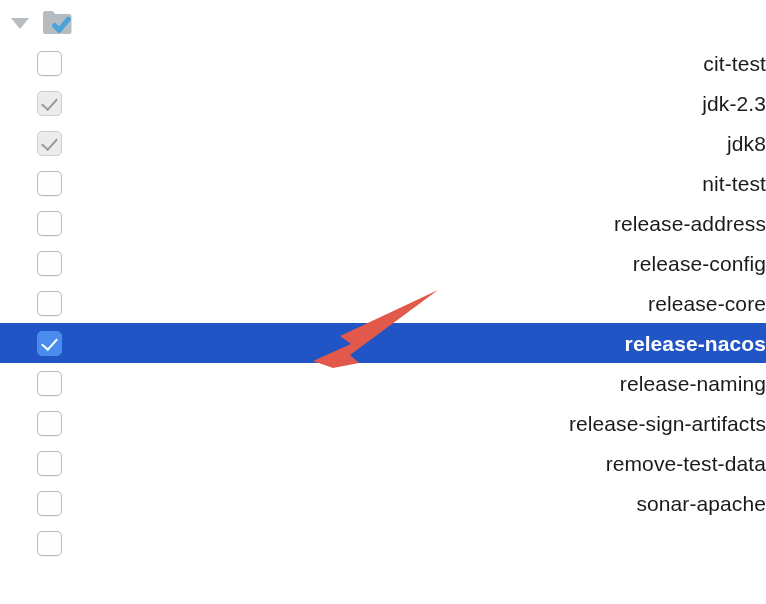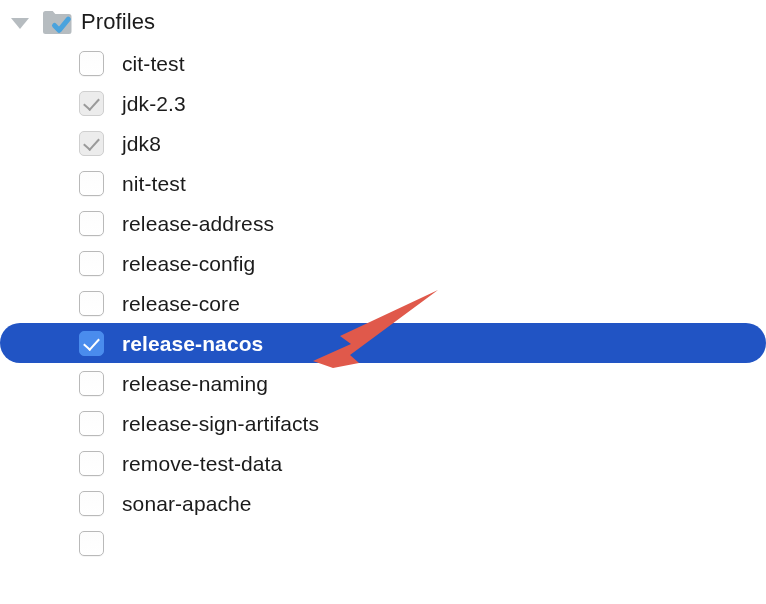--- a/index.html
+++ b/index.html
@@ -79,27 +79,27 @@
     width: 766px;
   }
 
   .tree-row {
     position: relative;
     height: 40px;
     width: 766px;
     display: flex;
     align-items: center;
     box-sizing: border-box;
-    padding-left: 79px;
+    padding-left: 37px;
     cursor: default;
+    justify-content: space-between;
   }
 
   .tree-row.selected {
     background: #2154c4;
-    border-radius: 20px;
   }
 
   
   .cb {
     width: 25px;
     height: 25px;
     flex: 0 0 auto;
     border-radius: 5px;
     box-sizing: border-box;
     position: relative;
@@ -173,21 +173,20 @@
 <div id="tree">
 
   <div class="tree-root">
     <span class="disclosure"></span>
     <span class="folder-icon">
       <svg width="31" height="26" viewBox="0 0 31 26" xmlns="http://www.w3.org/2000/svg">
         <path d="M1 4.5 a2.5 2.5 0 0 1 2.5-2.5 h7.2 l2.6 3.1 h13.7 a2.5 2.5 0 0 1 2.5 2.5 v14.9 a2.5 2.5 0 0 1 -2.5 2.5 h-23.5 a2.5 2.5 0 0 1 -2.5 -2.5 z" fill="#b6bcc0"></path>
         <path d="M12.5 16.5 l4.6 4.8 l9.2 -11.2" fill="none" stroke="#4aa3dd" stroke-width="5" stroke-linecap="round" stroke-linejoin="round"></path>
       </svg>
     </span>
-    <span class="root-label">Profiles</span>
   </div>
 
   <div class="rows">
 
     <div class="tree-row">
       <span class="cb unchecked"></span>
       <span class="row-label">cit-test</span>
     </div>
 
     <div class="tree-row">

